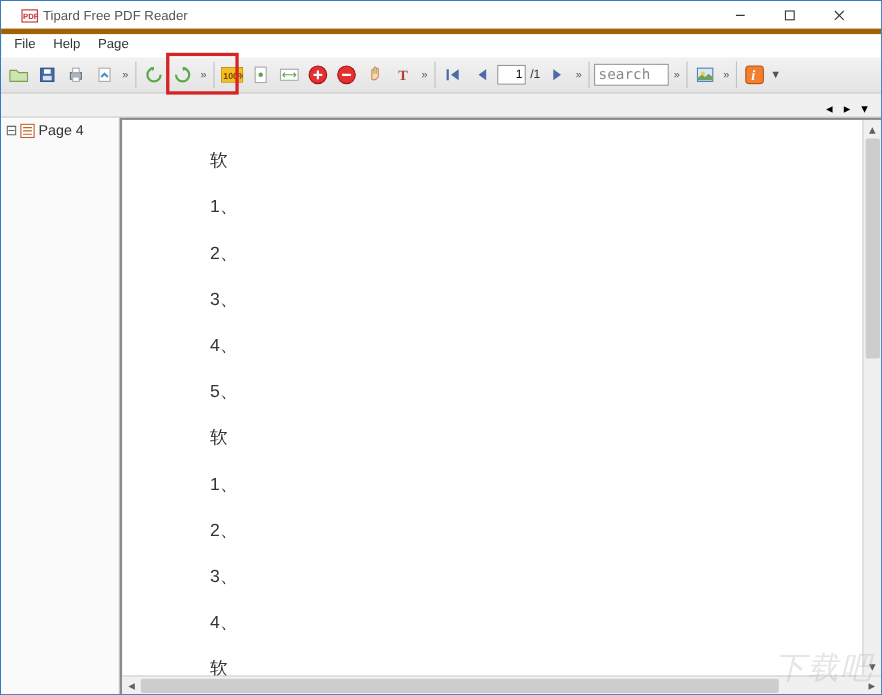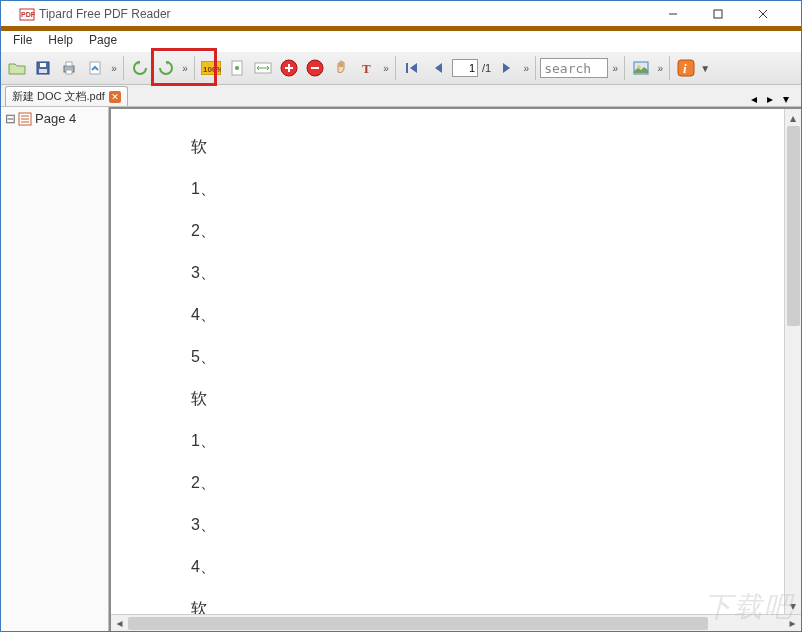--- a/index.html
+++ b/index.html
@@ -198,24 +198,20 @@
   <div class="tbtn">
       <svg width="18" height="18">
         <rect x="1" y="1" width="16" height="16" rx="3" fill="#f08030" stroke="#c05010"></rect>
         <text x="6" y="14" font-size="13" fill="#fff" font-style="italic" font-family="serif" font-weight="bold">i</text>
       </svg>
     </div>
   <div class="chev">▼</div>
 </div>
 
 <div class="tabbar">
-  <div class="tab">
-    <span>新建 DOC 文档.pdf</span>
-    <span class="close">✕</span>
-  </div>
   <div class="tabbar-right">
     <span class="mini">◂</span>
     <span class="mini">▸</span>
     <span class="mini">▾</span>
   </div>
 </div>
 
 <div class="content">
   <div class="sidebar">
     <div class="tree-item">

